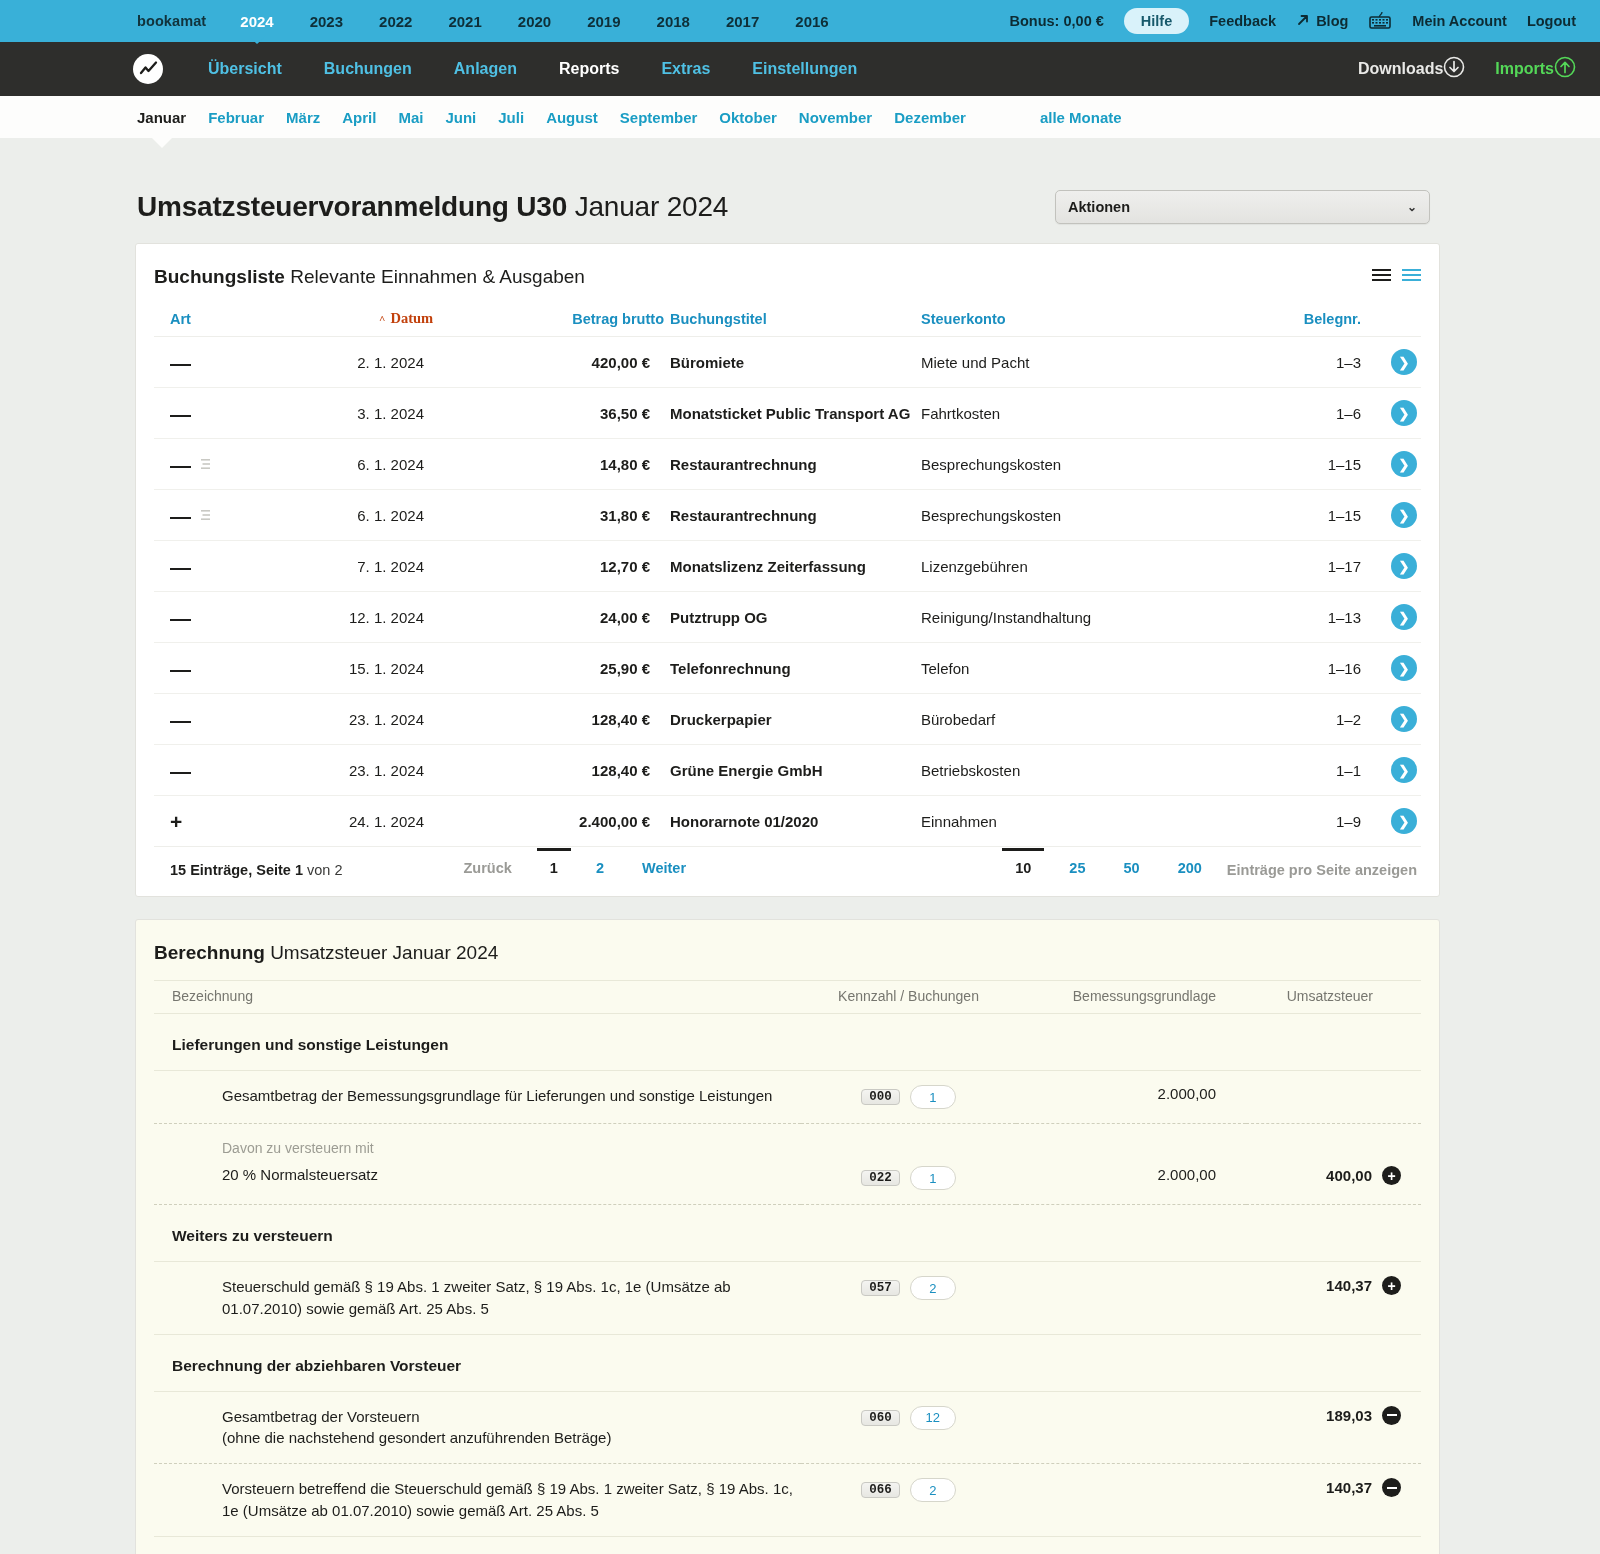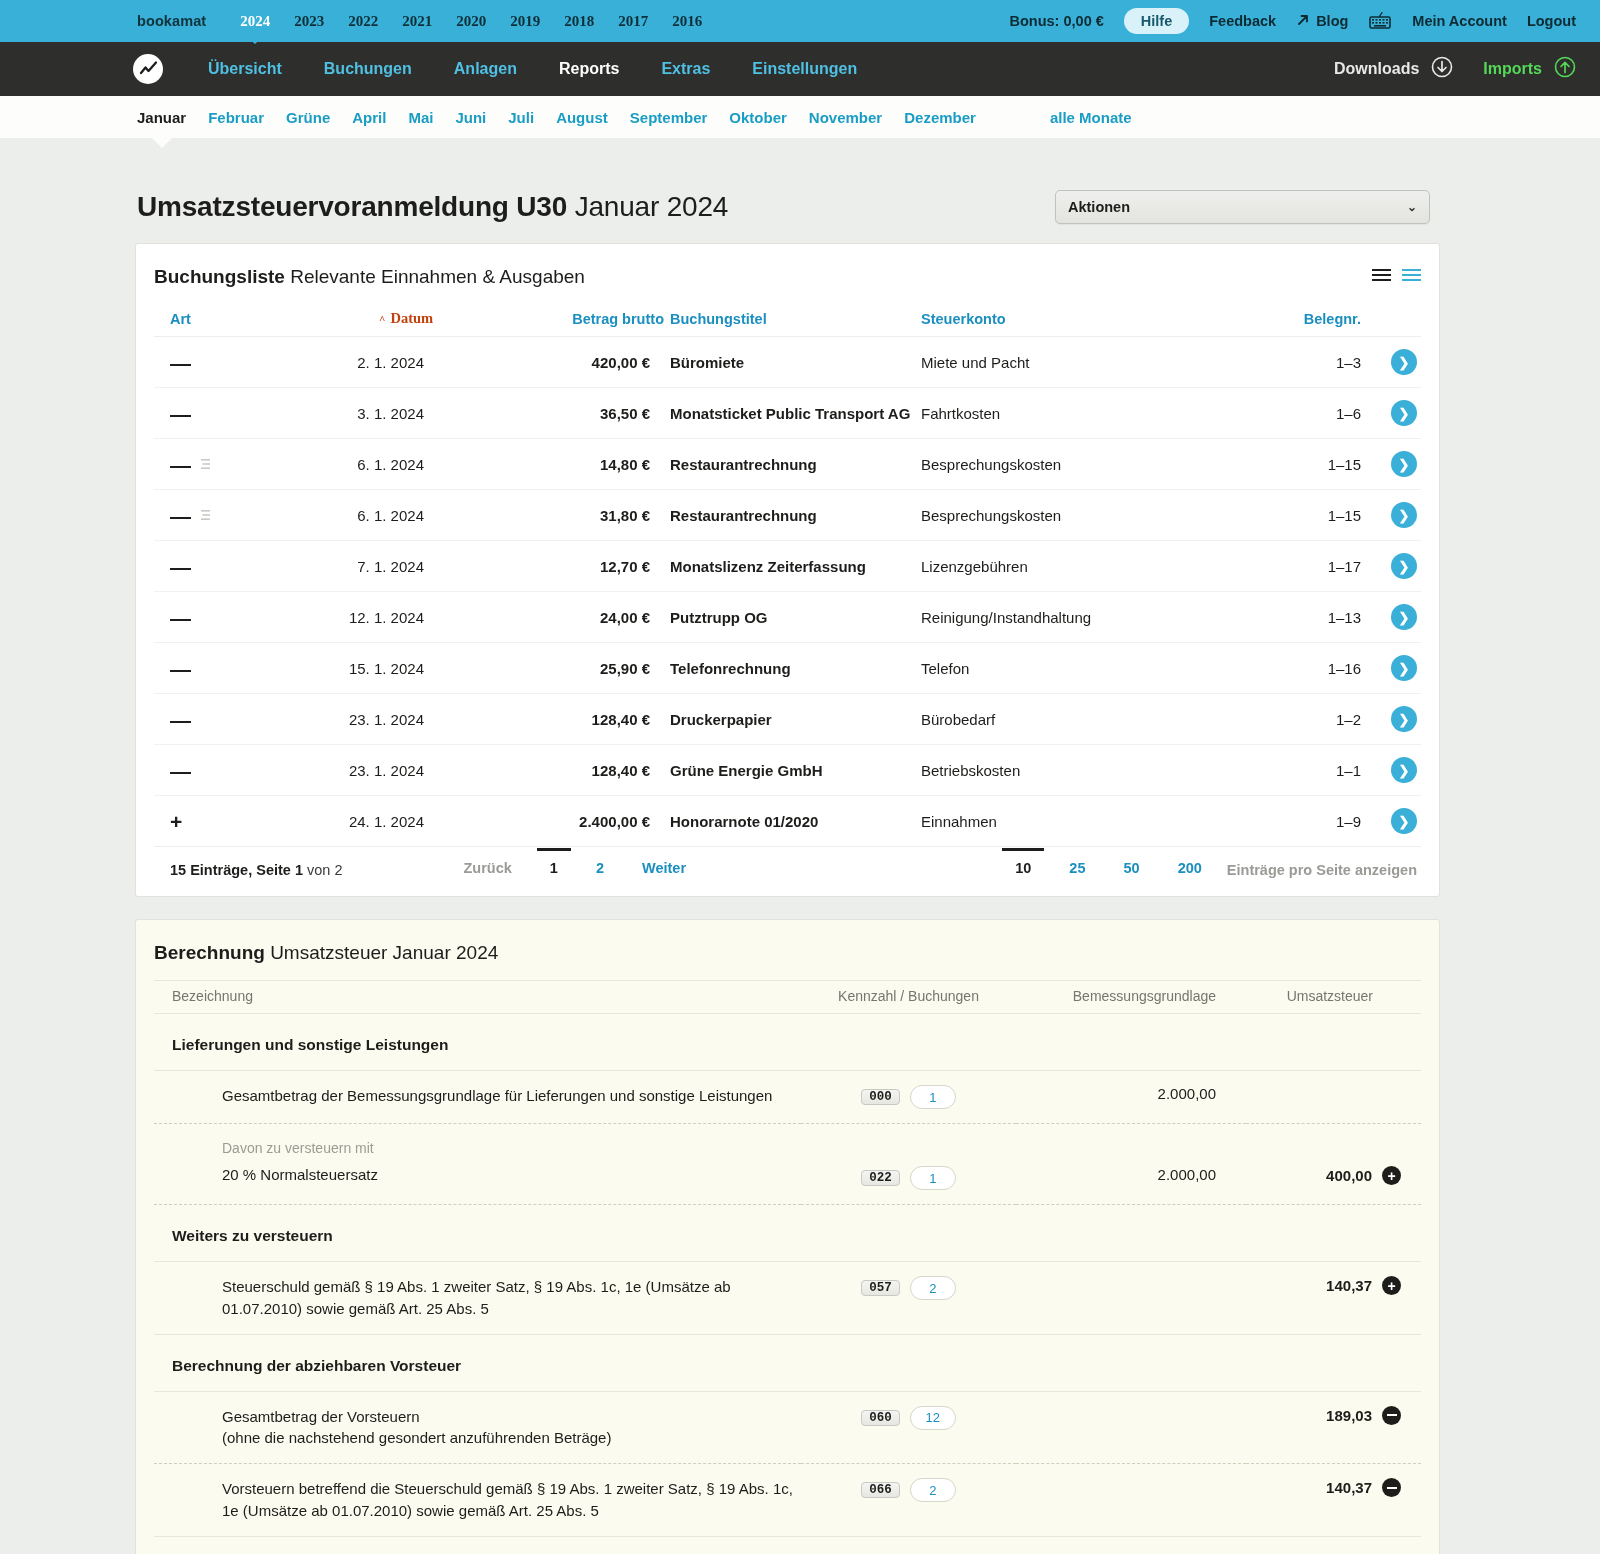--- a/index.html
+++ b/index.html
@@ -24,21 +24,21 @@
     color: #0d2b33;
     padding: 0 24px 0 0;
   }
   .brand {
     margin-left: 137px;
     font-weight: bold;
     color: #11333c;
     font-size: 14.5px;
     letter-spacing: .1px;
   }
-  .years { display: flex; align-items: center; gap: 0; margin-left: 22px; font-family: Liberation Serif, serif; }
+  .years { display: flex; align-items: center; gap: 12px; margin-left: 22px; }
   .year {
     padding: 0 12px;
     color: #ffffff;
     font-weight: bold;
     font-size: 15px;
     cursor: pointer;
     position: relative;
   }
   .year.active { color: #ffffff; }
   .year.active::after {
@@ -95,21 +95,21 @@
     color: #4fc0e4;
     font-weight: bold;
     font-size: 16px;
     padding: 0 21px;
     cursor: pointer;
     text-decoration: none;
   }
   .navlink.active { color: #ffffff; }
   .nav-right { margin-left: auto; display: flex; align-items: center; gap: 30px; }
   .nav-action {
-    display: flex; align-items: center; gap: 12px;
+    display: flex; align-items: center; gap: 0;
     font-weight: bold; font-size: 16px; cursor: pointer;
   }
   .nav-action.downloads { color: #e9e9e7; }
   .nav-action.imports { color: #54d858; }
 
   
   .monthbar {
     height: 42px;
     background: #fdfdfc;
     display: flex;
@@ -385,21 +385,21 @@
           </svg>
       </span>
     </div>
   </div>
 </div>
 
 <div class="monthbar">
   <div class="months">
       <div class="month active">Januar</div>
       <div class="month">Februar</div>
-      <div class="month">Grüne</div>
+      <div class="month">März</div>
       <div class="month">April</div>
       <div class="month">Mai</div>
       <div class="month">Juni</div>
       <div class="month">Juli</div>
       <div class="month">August</div>
       <div class="month">September</div>
       <div class="month">Oktober</div>
       <div class="month">November</div>
       <div class="month">Dezember</div>
     </div>

